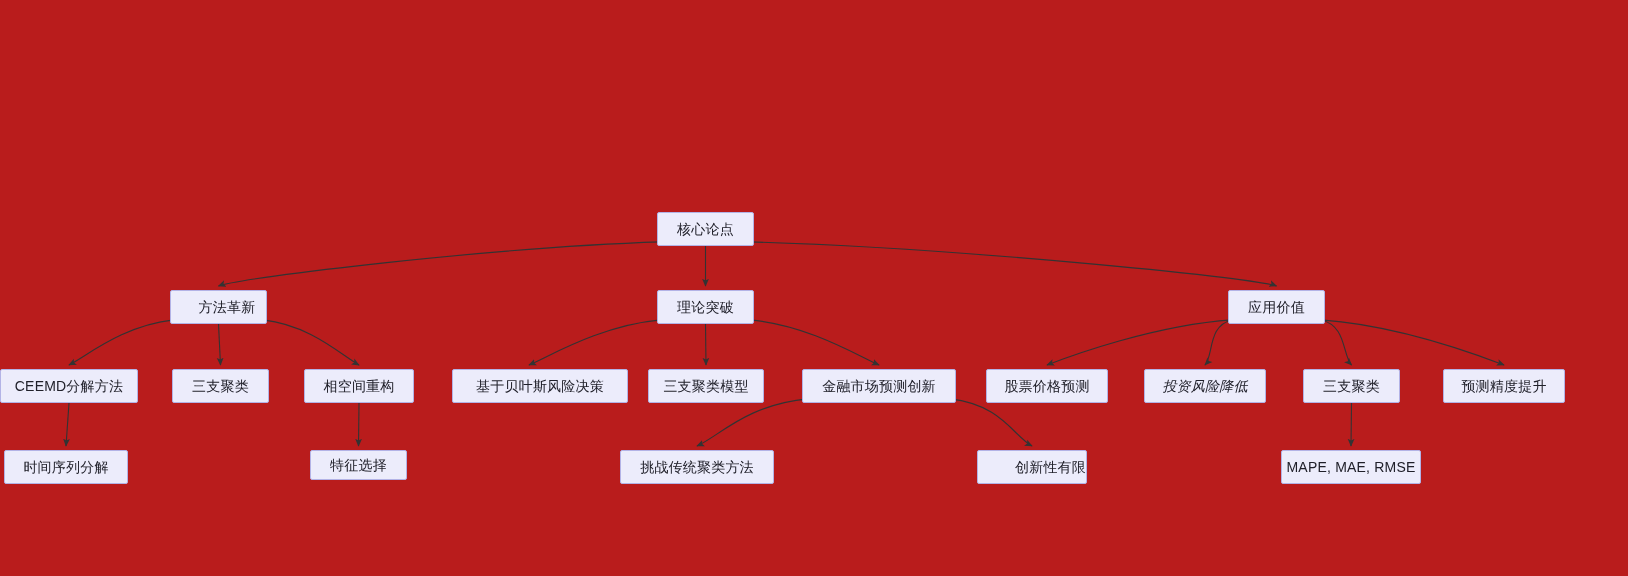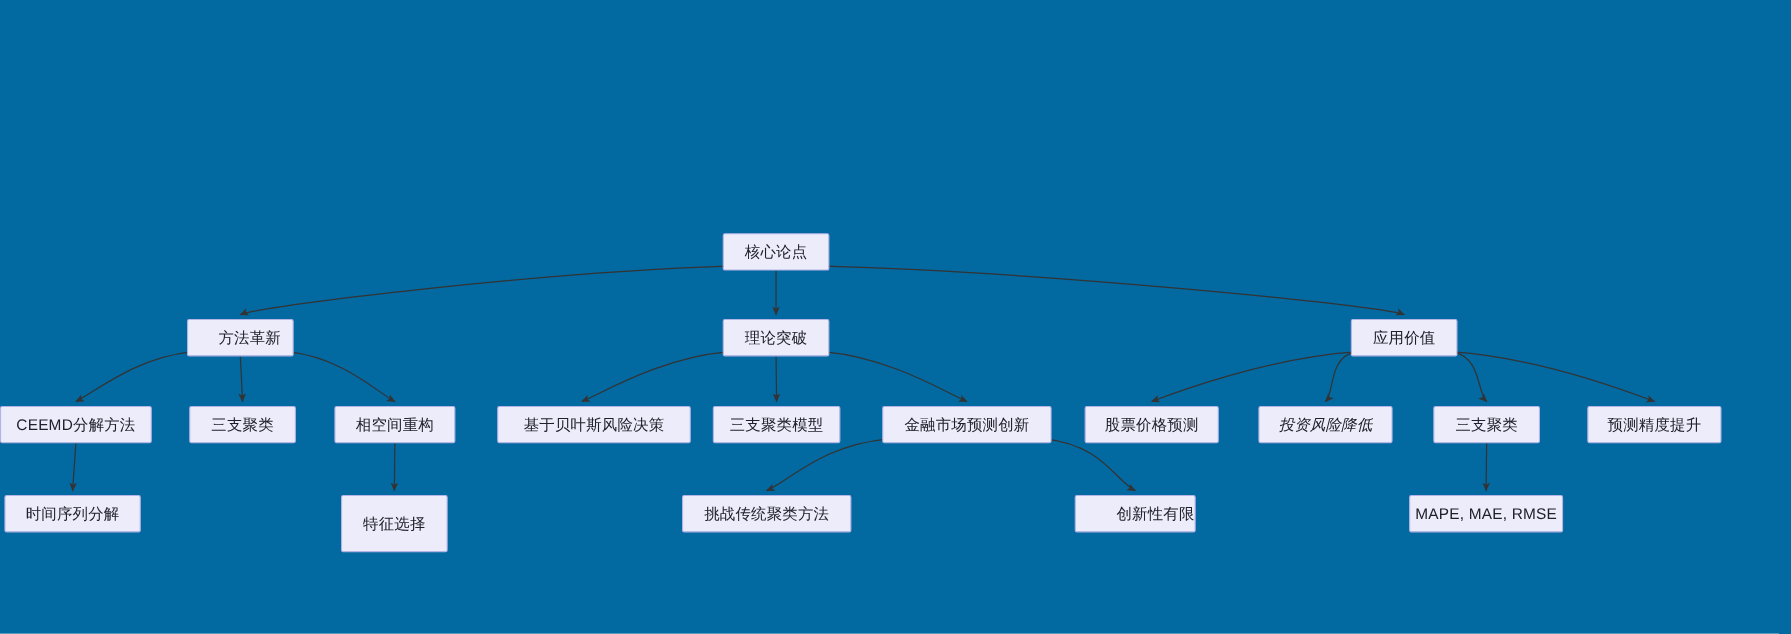--- a/index.html
+++ b/index.html
@@ -11,21 +11,21 @@
     width: 1628px;
     height: 576px;
     font-family: "Liberation Sans", "DejaVu Sans", sans-serif;
     overflow: hidden;
     position: relative;
   }
   #diagram-root {
     position: relative;
     width: 1628px;
     height: 576px;
-    background: #0369a1;
+    background: #b91c1c;
   }
   #edge-layer {
     position: absolute;
     left: 0;
     top: 0;
     width: 1628px;
     height: 576px;
     pointer-events: none;
   }
   .node {
@@ -118,21 +118,21 @@
       </div>
       <div class="node" style="left: 1303px; top: 369px; width: 97px; height: 34px;">
         <span class="node-label">三支聚类</span>
       </div>
       <div class="node" style="left: 1443px; top: 369px; width: 122px; height: 34px;">
         <span class="node-label">预测精度提升</span>
       </div>
       <div class="node" style="left: 4px; top: 450px; width: 124px; height: 34px;">
         <span class="node-label">时间序列分解</span>
       </div>
-      <div class="node" style="left: 310px; top: 450px; width: 97px; height: 52px;">
+      <div class="node" style="left: 310px; top: 450px; width: 97px; height: 30px;">
         <span class="node-label">特征选择</span>
       </div>
       <div class="node" style="left: 620px; top: 450px; width: 154px; height: 34px; align-items: center;">
         <span class="node-label">挑战传统聚类方法</span>
       </div>
       <div class="node" style="left: 977px; top: 450px; width: 110px; height: 34px; padding-left: 37px;">
         <span class="node-label">创新性有限</span>
       </div>
       <div class="node" style="left: 1281px; top: 450px; width: 140px; height: 34px;">
         <span class="node-label">MAPE, MAE, RMSE</span>

